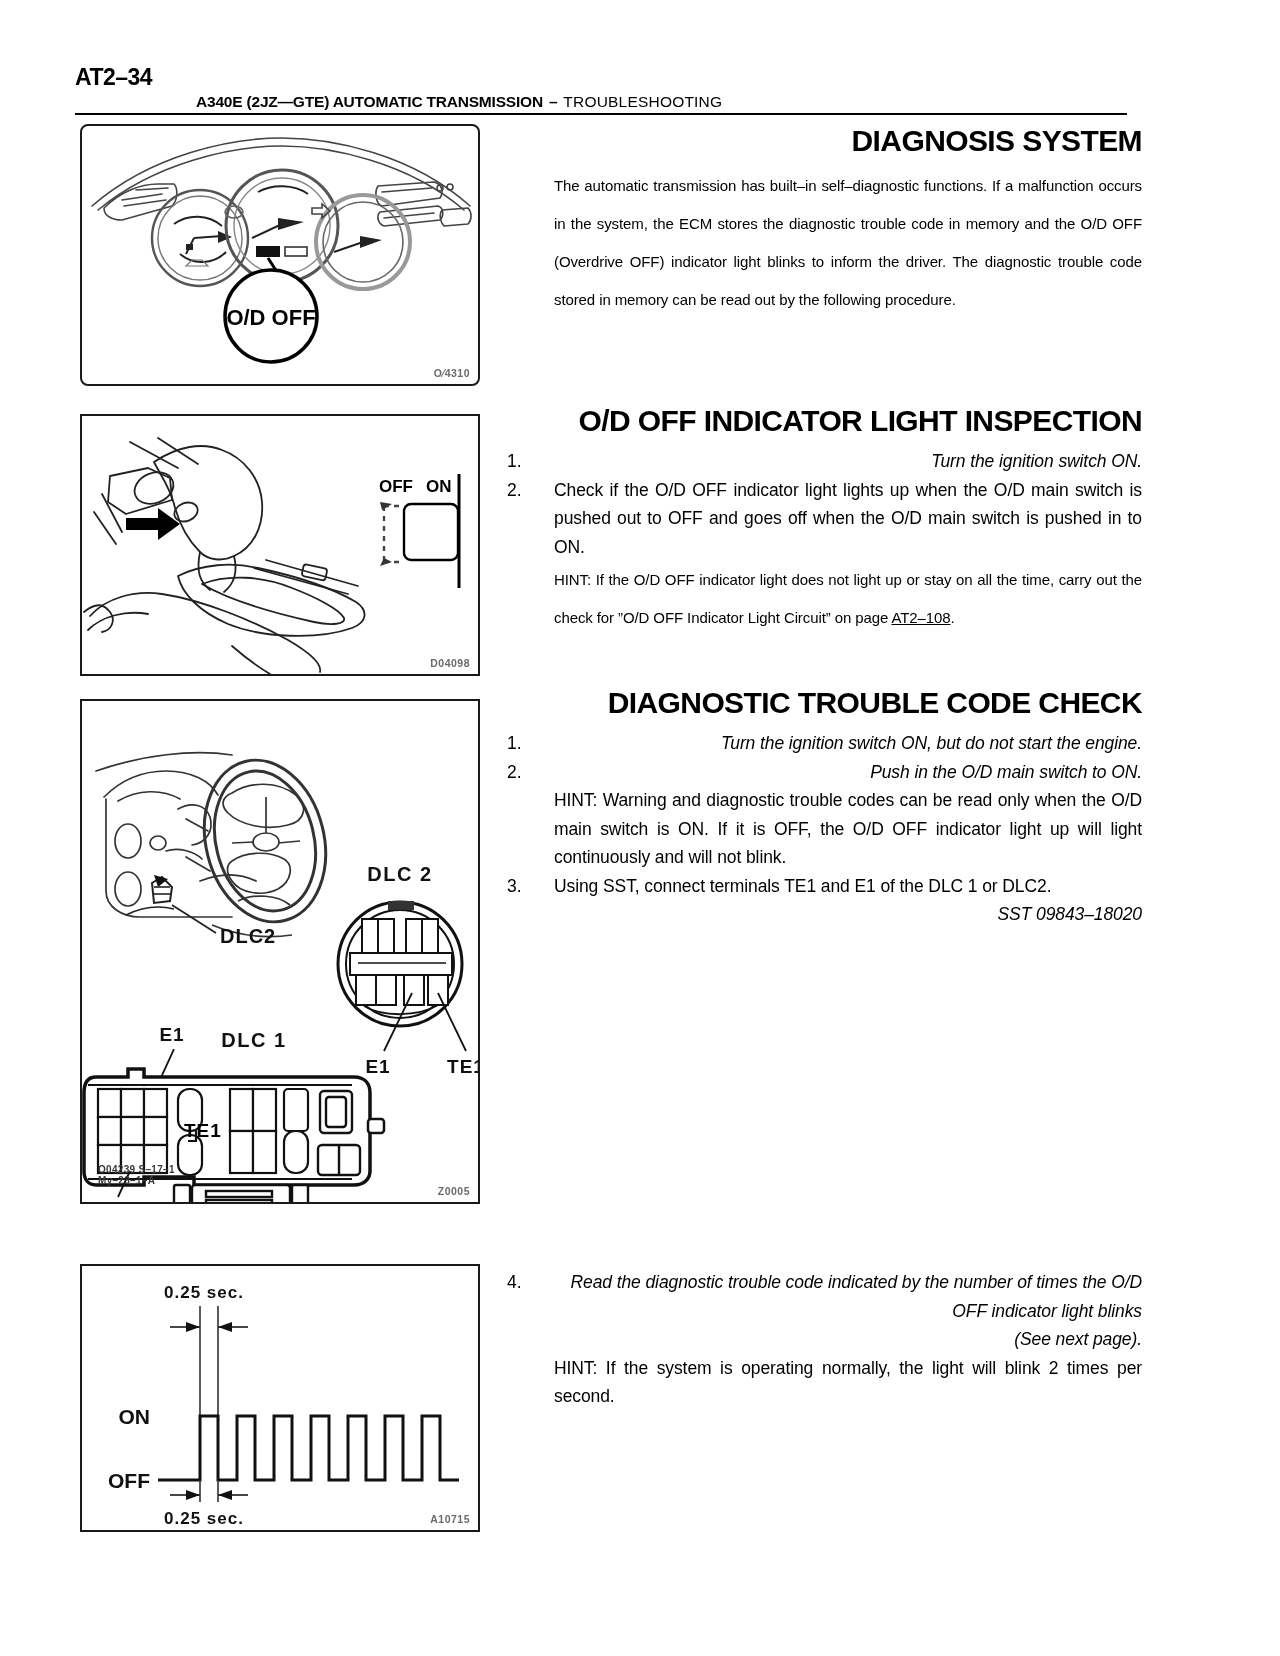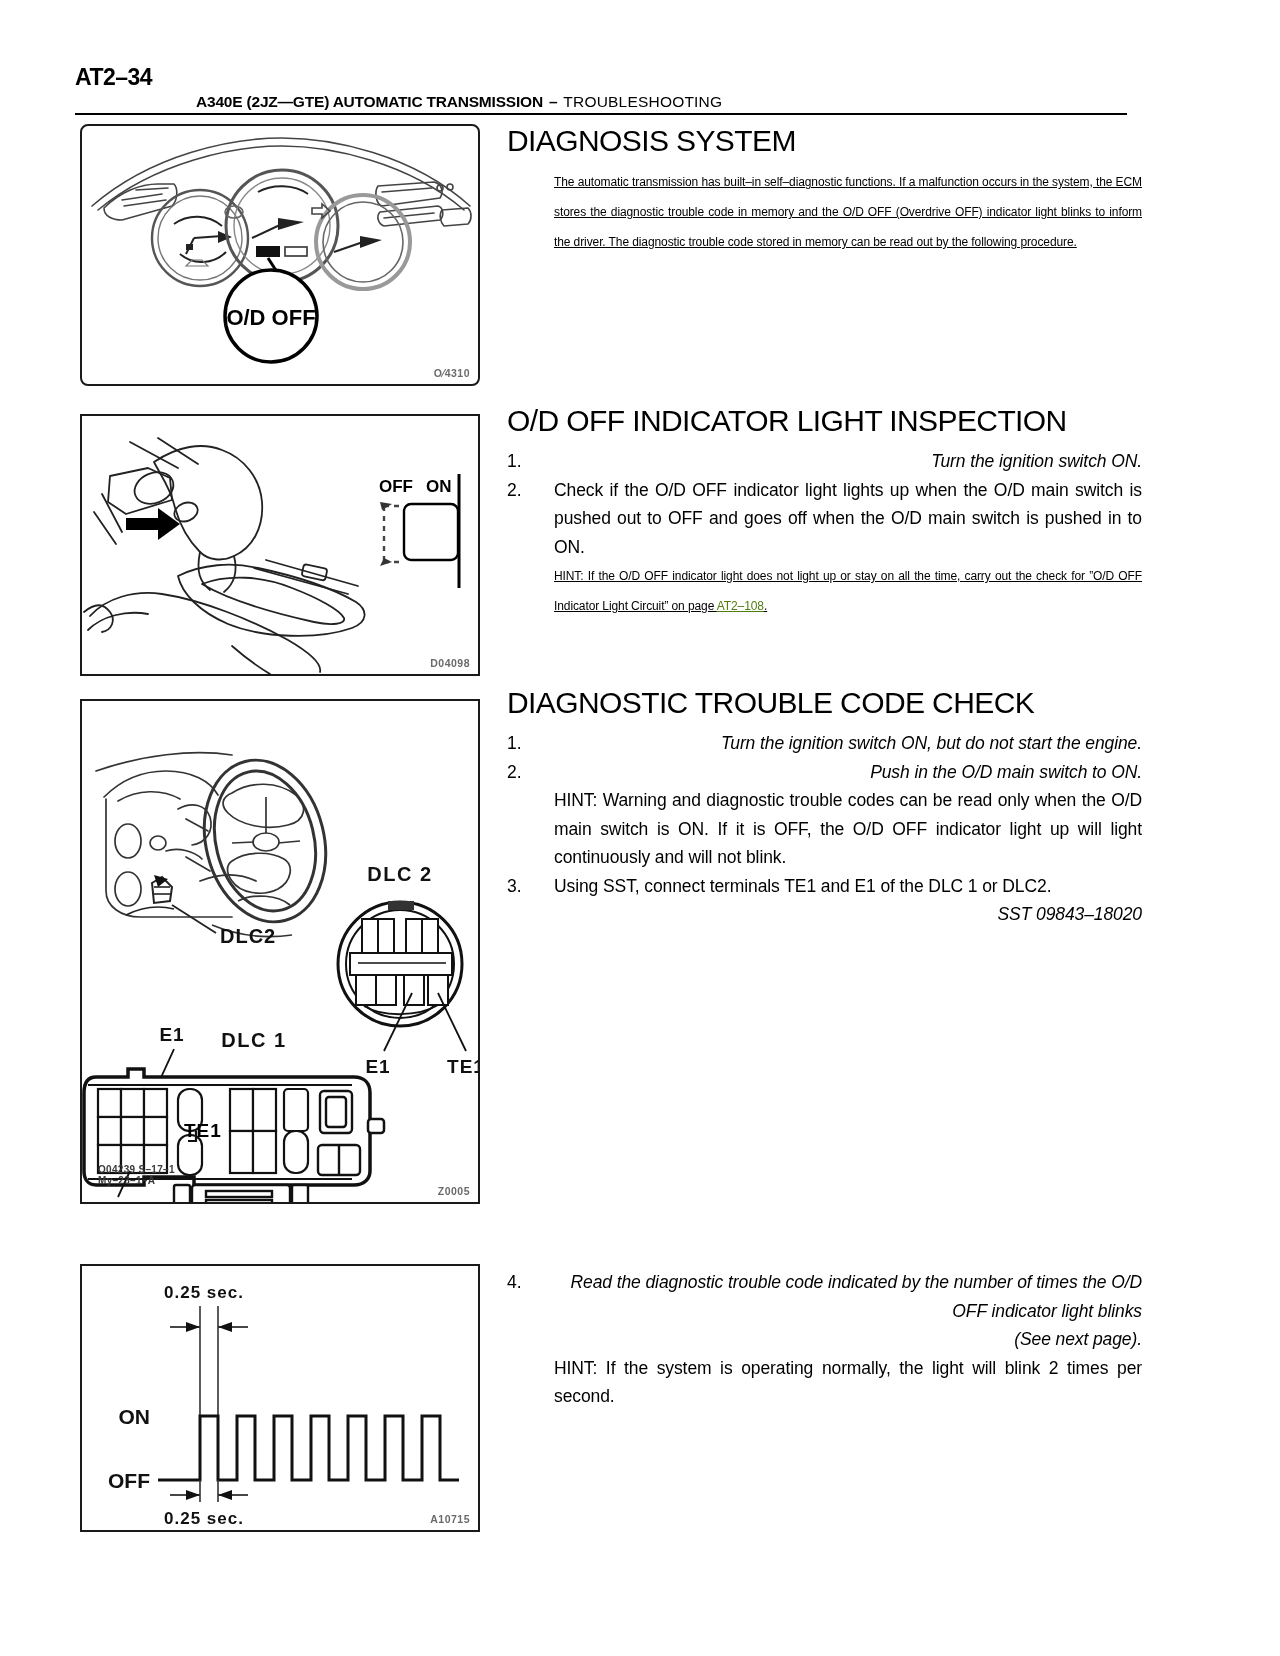--- a/index.html
+++ b/index.html
@@ -96,32 +96,32 @@
 
   
   .content {
     position: absolute;
     left: 507px;
     top: 88px;
     width: 635px;
   }
   h2.sec-title {
     font-size: 30px;
-    font-weight: normal;
+    font-weight: bold;
     margin: 0 0 9px 0;
     letter-spacing: -0.6px;
     line-height: 34px;
+    text-align: right;
   }
   .para {
-    font-size: 12px;
-    line-height: 30px;
+    font-size: 15px;
+    line-height: 38px;
     text-align: justify;
     margin: 0 0 0 47px;
     letter-spacing: -0.1px;
-    text-decoration: underline;
   }
   ol.steps {
     list-style: none;
     margin: 0;
     padding: 0;
   }
   ol.steps > li {
     position: relative;
     padding-left: 47px;
     font-size: 17.5px;
@@ -137,21 +137,21 @@
   }
   ol.steps > li .txt {
     display: block;
     text-align: justify;
   }
   ol.steps > li .txt.nojustify {
     text-align: right;
     font-style: italic;
   }
   .link {
-    color: #4d7c0f;
+    color: #000000;
   }
 
   .sec2 { position: absolute; left: 507px; top: 368px; width: 635px; }
   .sec3 { position: absolute; left: 507px; top: 650px; width: 635px; }
   .sec4 { position: absolute; left: 507px; top: 1232px; width: 635px; }
 </style>
 </head>
 <body>
 
 <div class="page">

